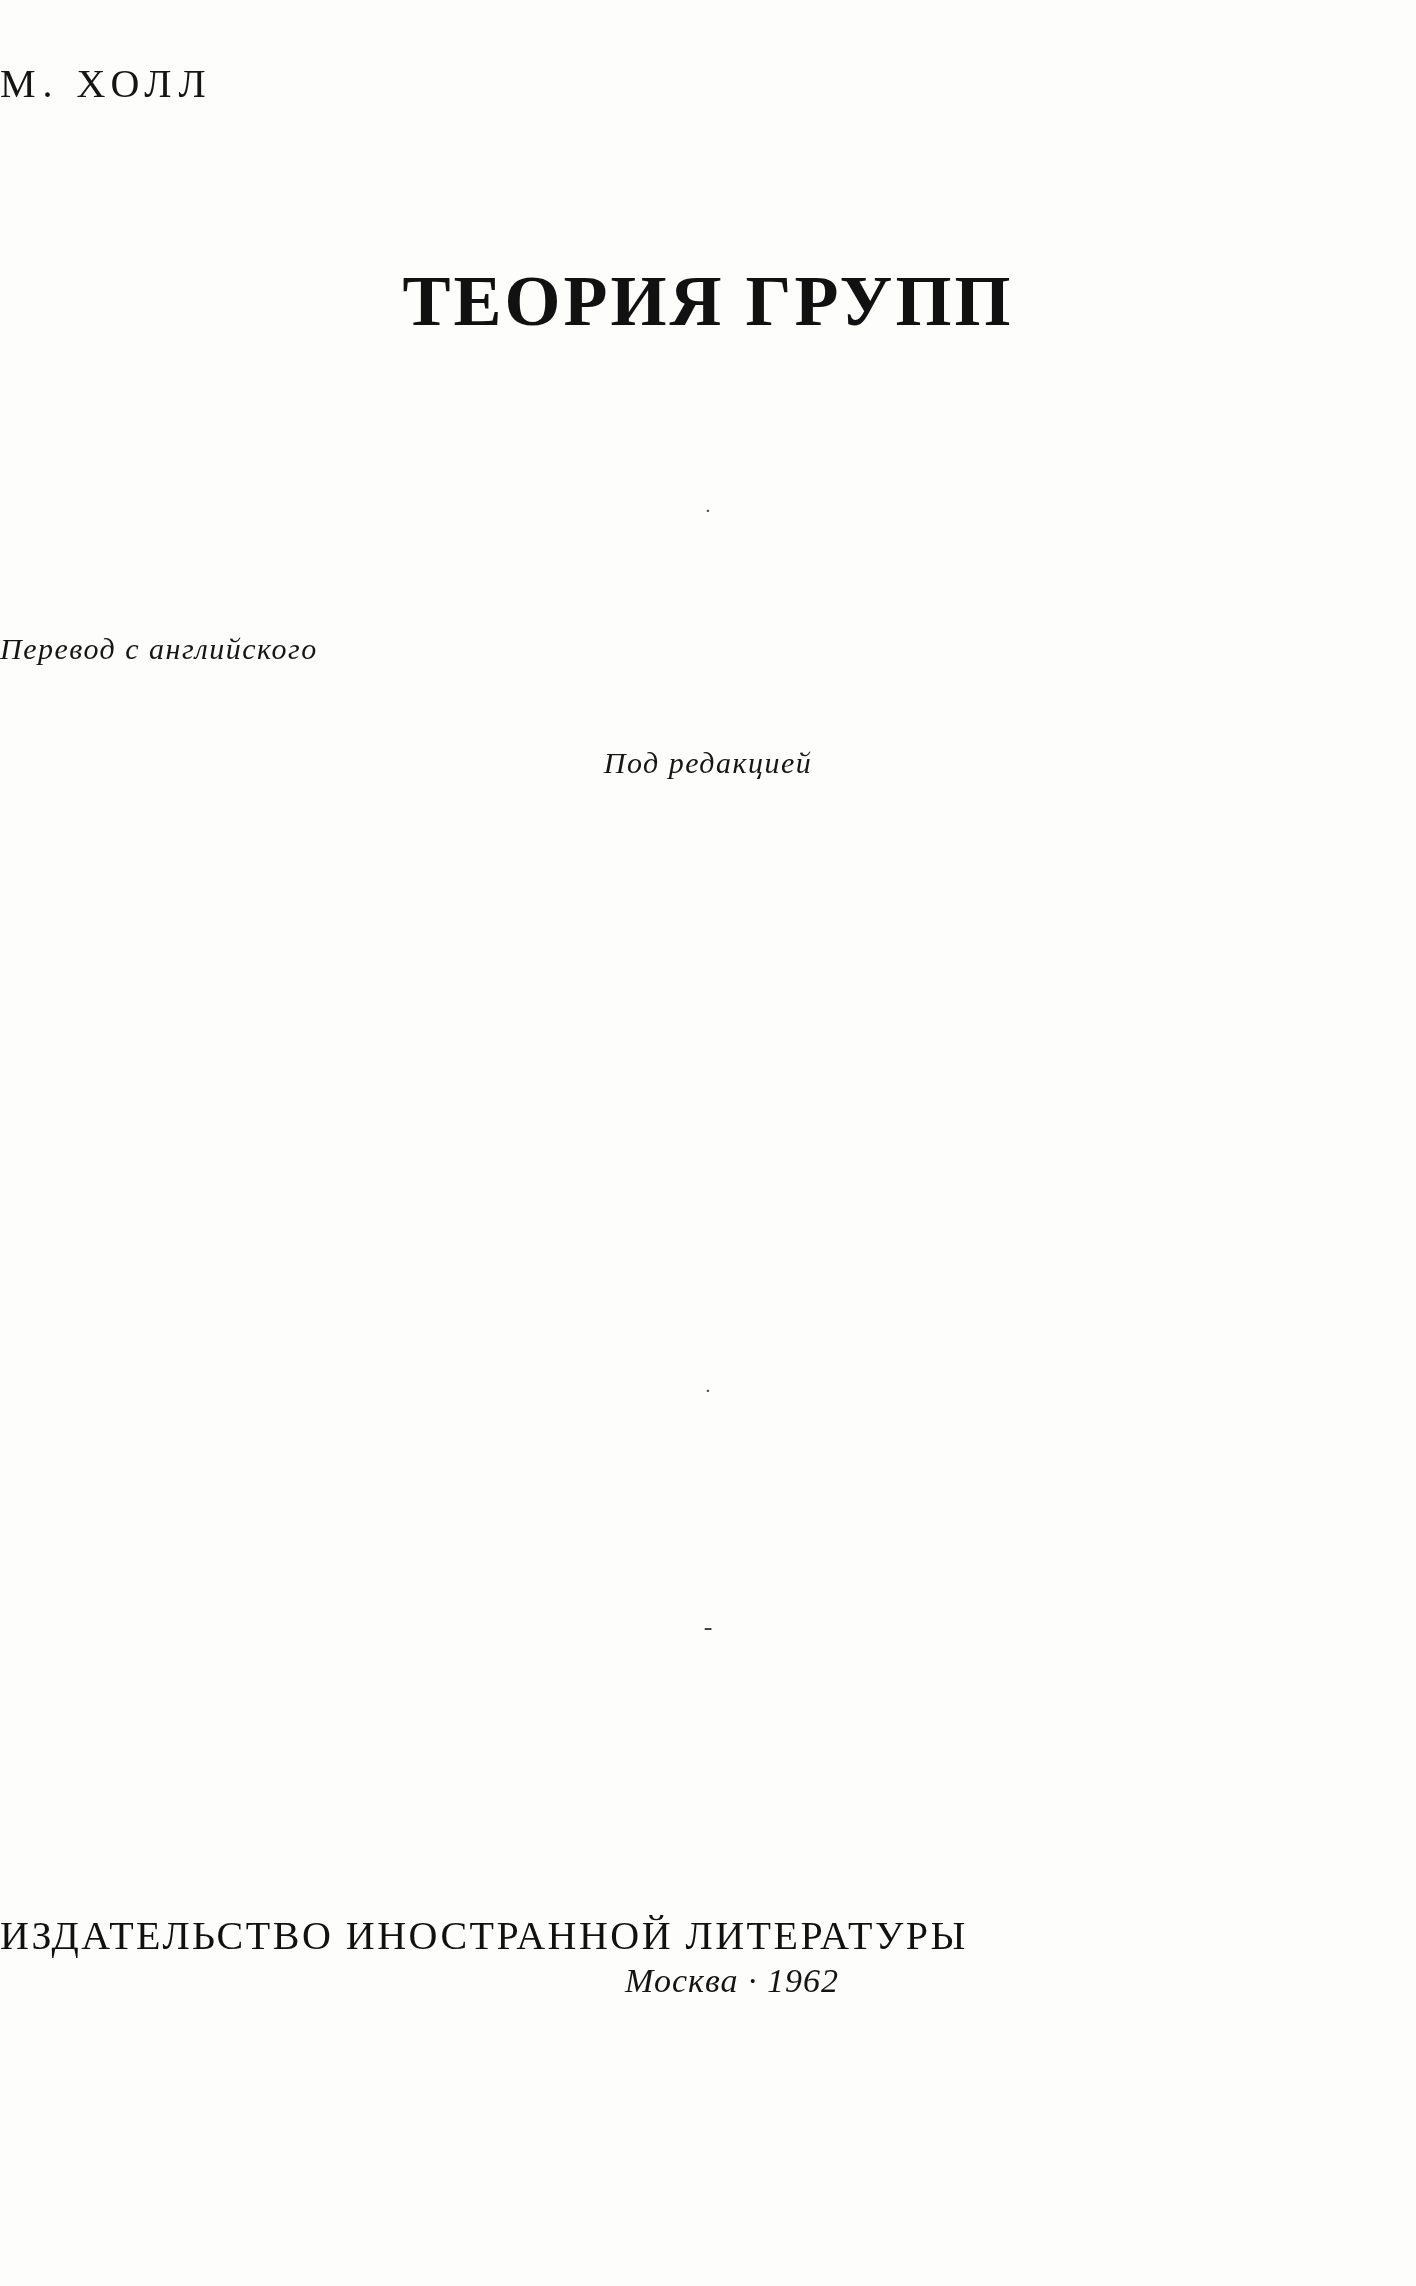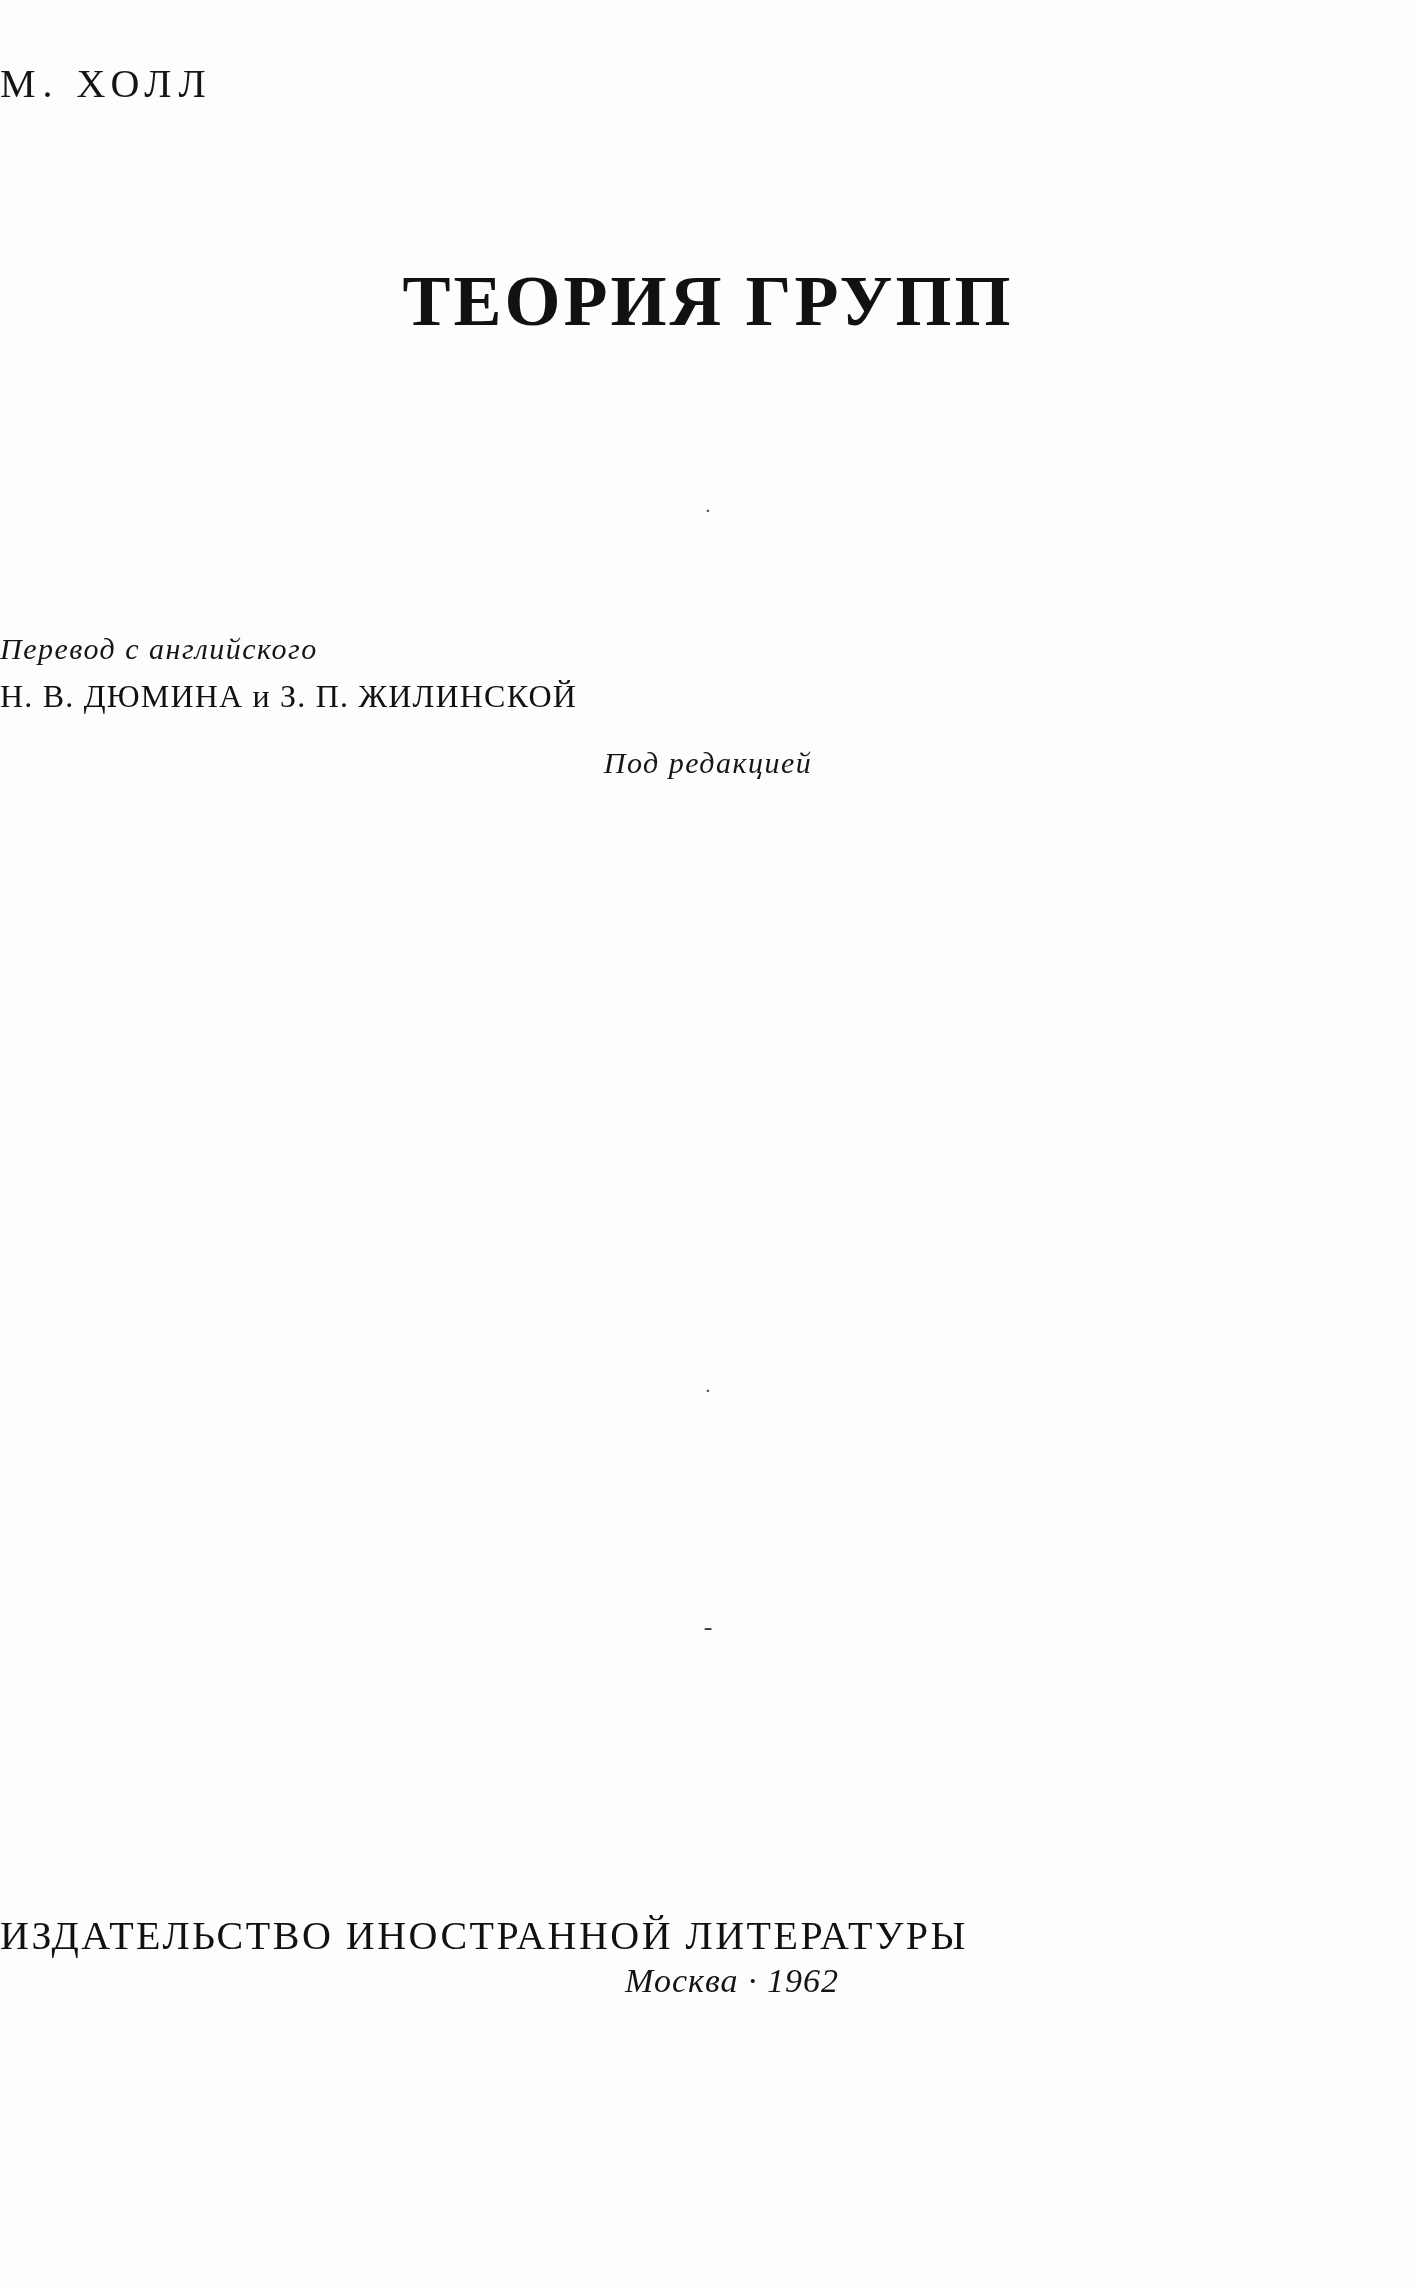--- a/index.html
+++ b/index.html
@@ -156,21 +156,20 @@
 <div class="page">
 
   <div class="author">М. ХОЛЛ</div>
 
   <div class="title">ТЕОРИЯ ГРУПП</div>
 
   <div class="dot-one">·</div>
 
   <div class="translation">
     <div class="line-italic">Перевод с английского</div>
-    <div class="line-caps">Н. В. ДЮМИНА и З. П. ЖИЛИНСКОЙ</div>
   </div>
 
   <div class="editor">
     <div class="line-italic">Под редакцией</div>
   </div>
 
   <div class="dot-two">·</div>
 
   <div class="dash">-</div>
 

